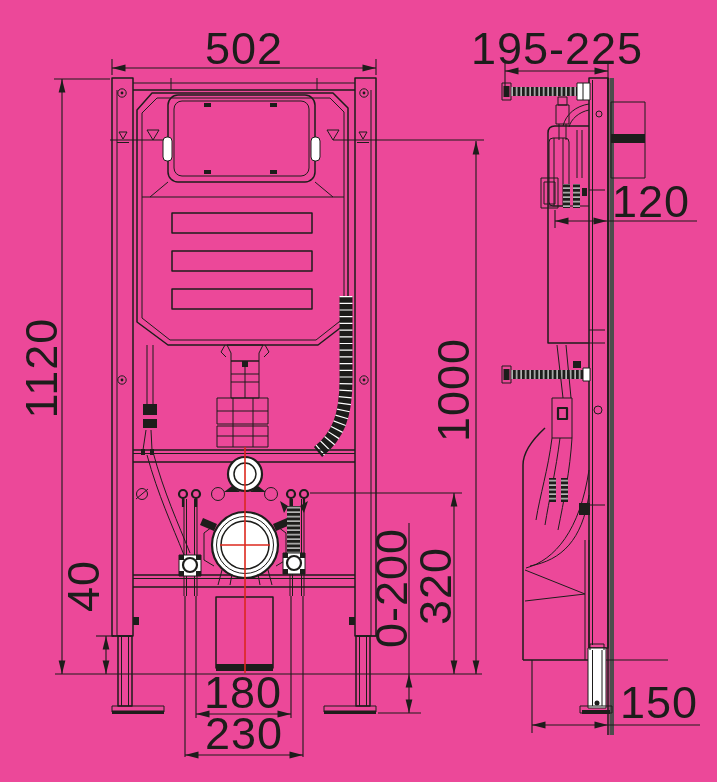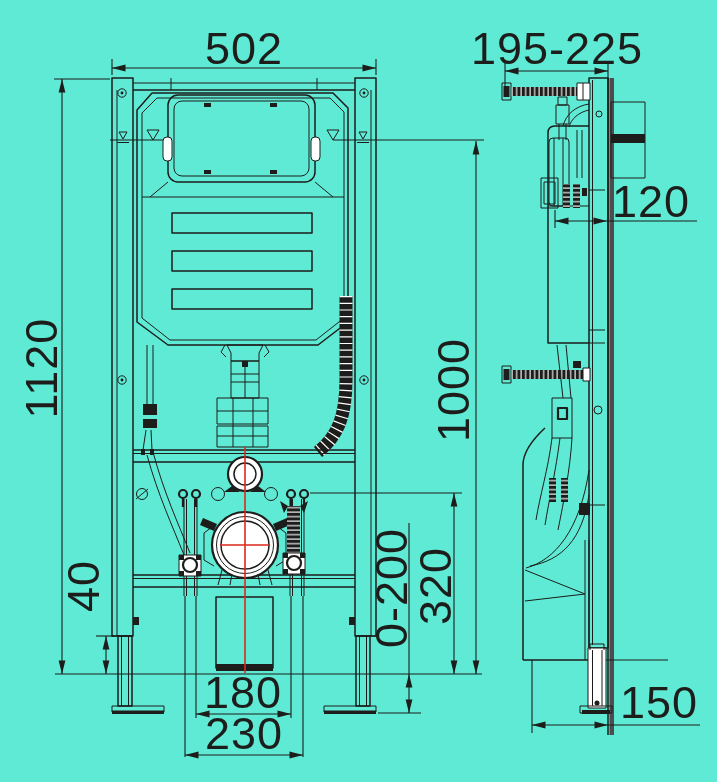--- a/index.html
+++ b/index.html
@@ -1,16 +1,16 @@
 <!DOCTYPE html>
 <html><head>
 <meta charset="utf-8">
 <style>
   html,body{margin:0;padding:0;background:#fff;}
-  #canvas-wrap{width:717px;height:782px;background:#5eead4;position:relative;overflow:hidden;}
+  #canvas-wrap{width:717px;height:782px;background:#ec4899;position:relative;overflow:hidden;}
   svg{display:block}
   .ln{fill:none;stroke:#1d1d1b;stroke-width:1.5;stroke-linejoin:round}
   .w1{stroke-width:1}
   .w2{stroke-width:2.2}
   .fillb{fill:#1d1d1b;stroke:none}
   .wfill{fill:#ffffff}
   .dim{fill:none;stroke:#1d1d1b;stroke-width:1.1}
   .red{fill:none;stroke:#dc281e;stroke-width:1.6}
   text{font-family:"Liberation Sans",sans-serif;font-size:45px;fill:#1d1d1b;letter-spacing:1px}
 </style>

